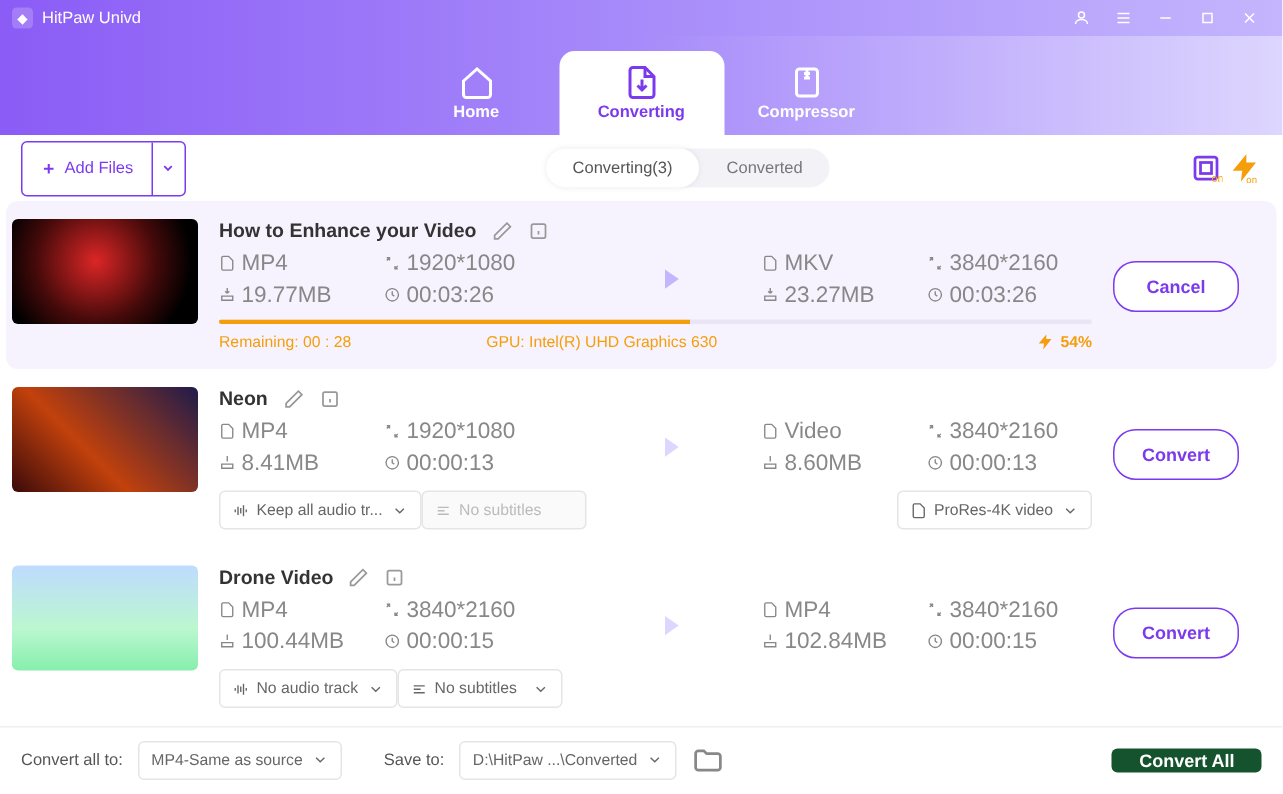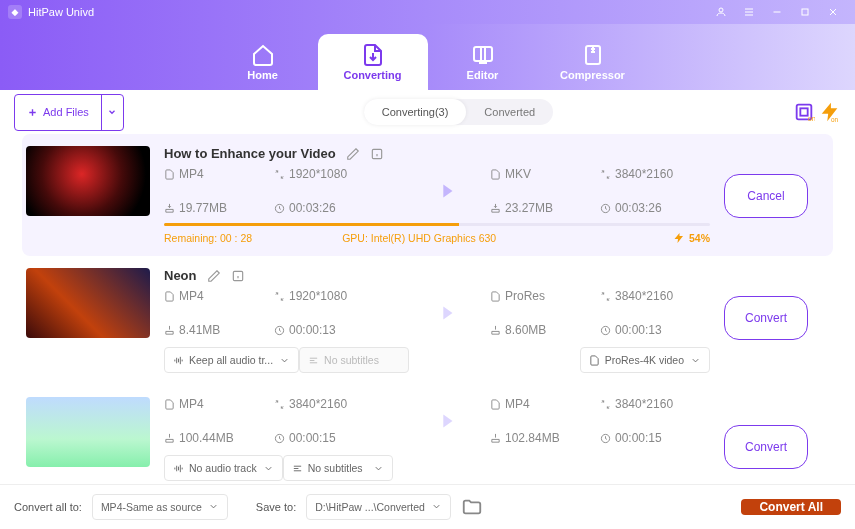--- a/index.html
+++ b/index.html
@@ -17,57 +17,57 @@
 .nav-tab .label { font-size: 11px; font-weight: 600; }
 .toolbar { height: 44px; display: flex; align-items: center; padding: 0 14px; }
 .add-files { display: flex; align-items: center; height: 37px; border: 1px solid #7c3aed; border-radius: 4px; color: #7c3aed; cursor: pointer; }
 .add-files .main { padding: 0 12px; display: flex; align-items: center; gap: 5px; font-size: 11px; }
 .add-files .dd { border-left: 1px solid #7c3aed; width: 22px; display: flex; align-items: center; justify-content: center; height: 100%; }
 .sub-tabs { display: flex; margin: 13px auto; background: #f3f2f7; border-radius: 14px; height: 26px; align-items: center; }
 .sub-tab { padding: 0 18px; height: 26px; display: flex; align-items: center; font-size: 11px; color: #777; cursor: pointer; border-radius: 14px; }
 .sub-tab.active { background: #fff; color: #555; box-shadow: 0 0 4px rgba(0,0,0,.08); }
 .tool-icons { display: flex; gap: 4px; }
 .tool-icon { width: 22px; height: 22px; cursor: pointer; }
-.list { padding: 0 22px; height: 350px; overflow-y: auto; }
+.list { padding: 0 4px; height: 350px; overflow-y: auto; }
 .conv-item { display: flex; padding: 12px 4px 12px 4px; gap: 14px; border-radius: 8px; }
 .conv-item.active { background: #f6f3ff; }
 .thumb { width: 124px; height: 70px; background: #222; border-radius: 4px; flex-shrink: 0; position: relative; overflow:hidden;}
 .thumb.neon { background: linear-gradient(45deg,#3b0a0a,#c2410c 40%,#1e1b4b); }
 .thumb.drone { background: linear-gradient(180deg,#bfdbfe 0%,#bbf7d0 60%,#86efac); }
 .thumb.spider { background: radial-gradient(circle at 45% 40%, #dc2626 0%, #450a0a 50%, #000 80%); }
 .body { flex: 1; display: flex; flex-direction: column; }
 .title-row { display: flex; align-items: center; gap: 10px; margin-bottom: 6px; }
 .title-row .title { font-weight: 600; font-size: 13px; color: #333; }
 .title-row .edit-ic, .title-row .info-ic { width: 14px; height: 14px; color: #999; cursor: pointer; }
 .meta-row { display: flex; align-items: center; }
-.meta-left, .meta-right { display: grid; grid-template-columns: 110px 110px; row-gap: 20px; font-size: 12px; color: #888; }
+.meta-left, .meta-right { display: grid; grid-template-columns: 110px 110px; row-gap: 4px; font-size: 15px; color: #888; }
 .meta-left { width: 240px; }
 .arrow-mid { flex:1; display:flex; align-items:center; justify-content:center; color:#c4b5fd; }
 .meta-right { width: 220px; }
 .meta { display: flex; align-items: center; gap: 4px; }
 .meta svg { width: 11px; height: 11px; }
 .progress { margin-top: 8px; height: 3px; background: #e9e5f5; border-radius: 2px; overflow: hidden; }
 .progress .bar { height: 100%; background: #f59e0b; }
 .status-row { display: flex; margin-top: 6px; font-size: 10.5px; }
 .status-row .remaining { color: #f59e0b; }
 .status-row .gpu { color: #f59e0b; margin-left: 90px; }
 .status-row .pct { margin-left: auto; display: flex; align-items: center; gap: 4px; color: #f59e0b; font-weight: 600; }
 .dropdowns { display: flex; margin-top: 10px; align-items:center;}
 .dd-box { height: 26px; border: 1px solid #e5e5e5; border-radius: 4px; display: flex; align-items: center; padding: 0 8px; font-size: 10.5px; color: #666; gap: 6px; background: #fff; cursor: pointer; min-width: 110px; justify-content: space-between; }
 .dd-box .lbl { display: flex; align-items: center; gap: 5px; overflow:hidden; white-space:nowrap; text-overflow:ellipsis;}
 .dd-box svg { width: 11px; height: 11px; flex-shrink:0; }
 .dd-box.disabled { color: #bbb; background:#fafafa;}
 .dd-spacer { flex:1; }
 .action { width: 105px; display: flex; align-items: flex-start; padding-top: 28px; }
-.action-btn { width: 84px; height: 44px; border: 1px solid #7c3aed; color: #7c3aed; background: #fff; border-radius: 15px; font-size: 12px; font-weight: 400; cursor: pointer; display: flex; align-items: center; justify-content: center; }
+.action-btn { width: 84px; height: 34px; border: 1px solid #7c3aed; color: #7c3aed; background: #fff; border-radius: 15px; font-size: 12px; font-weight: 700; cursor: pointer; display: flex; align-items: center; justify-content: center; }
 .footer { height: 44px; border-top: 1px solid #eee; display: flex; align-items: center; padding: 0 14px; gap: 10px; font-size: 11px; color: #555; }
 .footer .dd-box { min-width: 130px; }
 .footer .open-folder { width: 22px; height: 22px; cursor: pointer; color: #888; }
 .footer-spacer { flex:1; }
-.convert-all { background: #c2410c; color: #fff; border: none; border-radius: 4px; height: 16px; padding: 0 18px; font-size: 12px; font-weight: 600; cursor: pointer; }
+.convert-all { background: #14532d; color: #fff; border: none; border-radius: 4px; height: 16px; padding: 0 18px; font-size: 12px; font-weight: 600; cursor: pointer; }
 </style>
 </head>
 <body>
 
 <div class="titlebar">
   <div class="app-logo">◆</div>
   <div class="app-name">HitPaw Univd</div>
   <div class="spacer"></div>
   <div class="win-btn">
       <svg viewBox="0 0 24 24" fill="none" stroke="currentColor" stroke-width="2">
@@ -106,27 +106,20 @@
   </div>
   <div class="nav-tab active">
     <svg class="icon" viewBox="0 0 24 24" fill="none" stroke="currentColor" stroke-width="2">
         <path d="M14 2H6a2 2 0 00-2 2v16a2 2 0 002 2h12a2 2 0 002-2V8z"></path>
         <path d="M14 2v6h6M9 14l3 3 3-3M12 10v7"></path>
       </svg>
     <span class="label">Converting</span>
   </div>
   <div class="nav-tab">
     <svg class="icon" viewBox="0 0 24 24" fill="none" stroke="currentColor" stroke-width="2">
-        <rect x="3" y="4" width="18" height="14" rx="2"></rect>
-        <path d="M8 20h8M10 4v14M14 4v14"></path>
-      </svg>
-    <span class="label">Editor</span>
-  </div>
-  <div class="nav-tab">
-    <svg class="icon" viewBox="0 0 24 24" fill="none" stroke="currentColor" stroke-width="2">
         <rect x="5" y="3" width="14" height="18" rx="2"></rect>
         <path d="M12 3v6M10 6h4M10 9h4"></path>
       </svg>
     <span class="label">Compressor</span>
   </div>
 </div>
 
 <div class="toolbar">
   <div class="add-files">
     <div class="main">
@@ -297,21 +290,21 @@
         <div class="arrow-mid">
             <svg width="22" height="22" viewBox="0 0 24 24" fill="#ddd6fe">
               <path d="M8 5l10 7-10 7z"></path>
             </svg>
           </div>
         <div class="meta-right">
           <div class="meta">
               <svg viewBox="0 0 24 24" fill="none" stroke="currentColor" stroke-width="2">
                 <path d="M14 2H6a2 2 0 00-2 2v16a2 2 0 002 2h12a2 2 0 002-2V8z"></path>
               </svg>
-              <span>ProRes</span>
+              <span>Video</span>
             </div>
           <div class="meta">
               <svg viewBox="0 0 24 24" fill="none" stroke="currentColor" stroke-width="2">
                 <path d="M4 8l4-4M4 4h4v4M20 16l-4 4M20 20h-4v-4"></path>
               </svg>
               <span>3840*2160</span>
             </div>
           <div class="meta">
               <svg viewBox="0 0 24 24" fill="none" stroke="currentColor" stroke-width="2">
                 <path d="M12 2v8M4 14h16v6H4z"></path>
@@ -362,20 +355,30 @@
       </div>
     </div>
     <div class="action">
         <div class="action-btn">Convert</div>
       </div>
   </div>
 
   <div class="conv-item">
     <div class="thumb drone"></div>
     <div class="body">
+      <div class="title-row">
+        <span class="title">Drone Video</span>
+        <svg class="edit-ic" viewBox="0 0 24 24" fill="none" stroke="currentColor" stroke-width="2">
+            <path d="M17 3l4 4L7 21H3v-4z"></path>
+          </svg>
+        <svg class="info-ic" viewBox="0 0 24 24" fill="none" stroke="currentColor" stroke-width="2">
+            <rect x="4" y="4" width="16" height="16" rx="2"></rect>
+            <path d="M12 8v.01M12 12v4"></path>
+          </svg>
+      </div>
       <div class="meta-row">
         <div class="meta-left">
           <div class="meta">
               <svg viewBox="0 0 24 24" fill="none" stroke="currentColor" stroke-width="2">
                 <path d="M14 2H6a2 2 0 00-2 2v16a2 2 0 002 2h12a2 2 0 002-2V8z"></path>
               </svg>
               <span>MP4</span>
             </div>
           <div class="meta">
               <svg viewBox="0 0 24 24" fill="none" stroke="currentColor" stroke-width="2">

